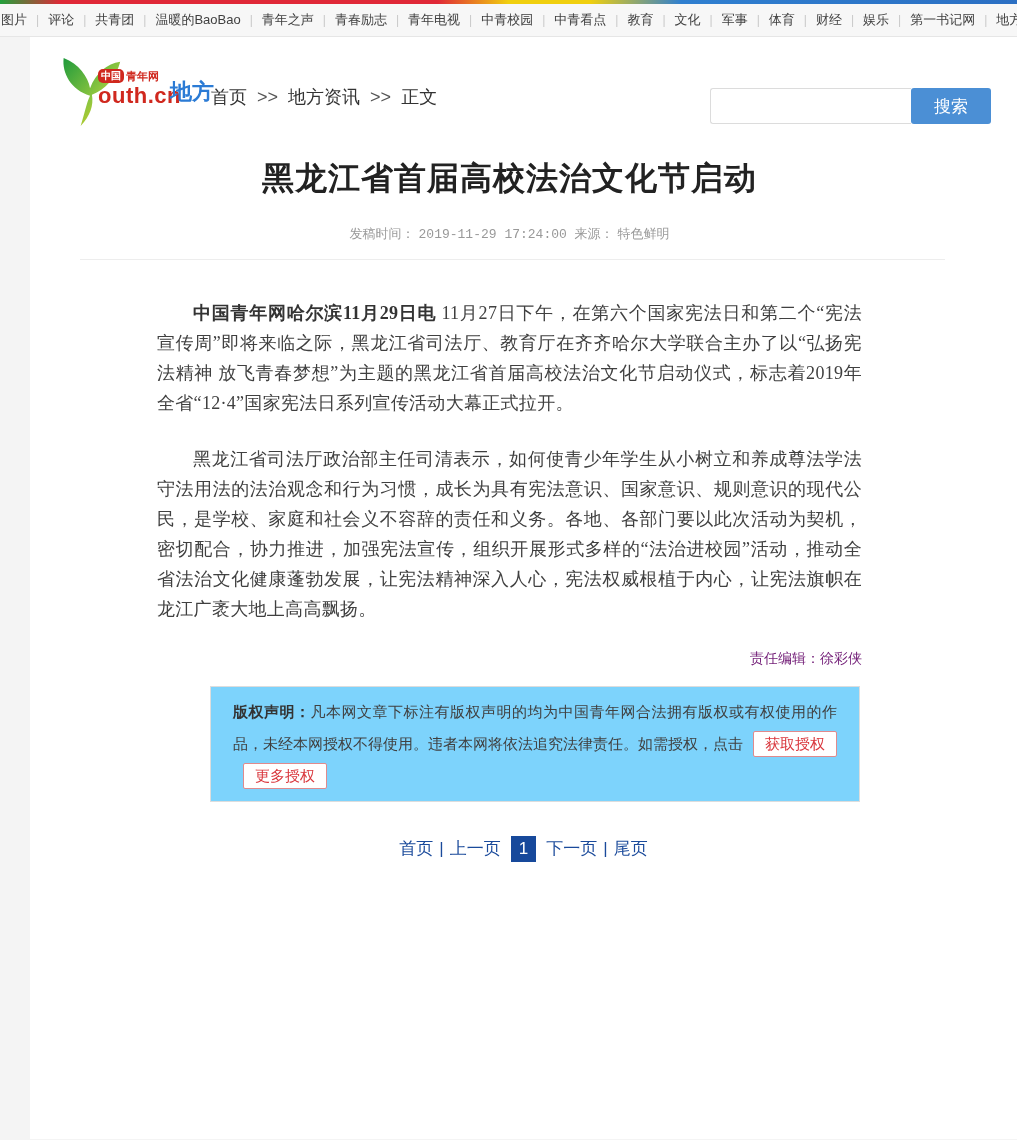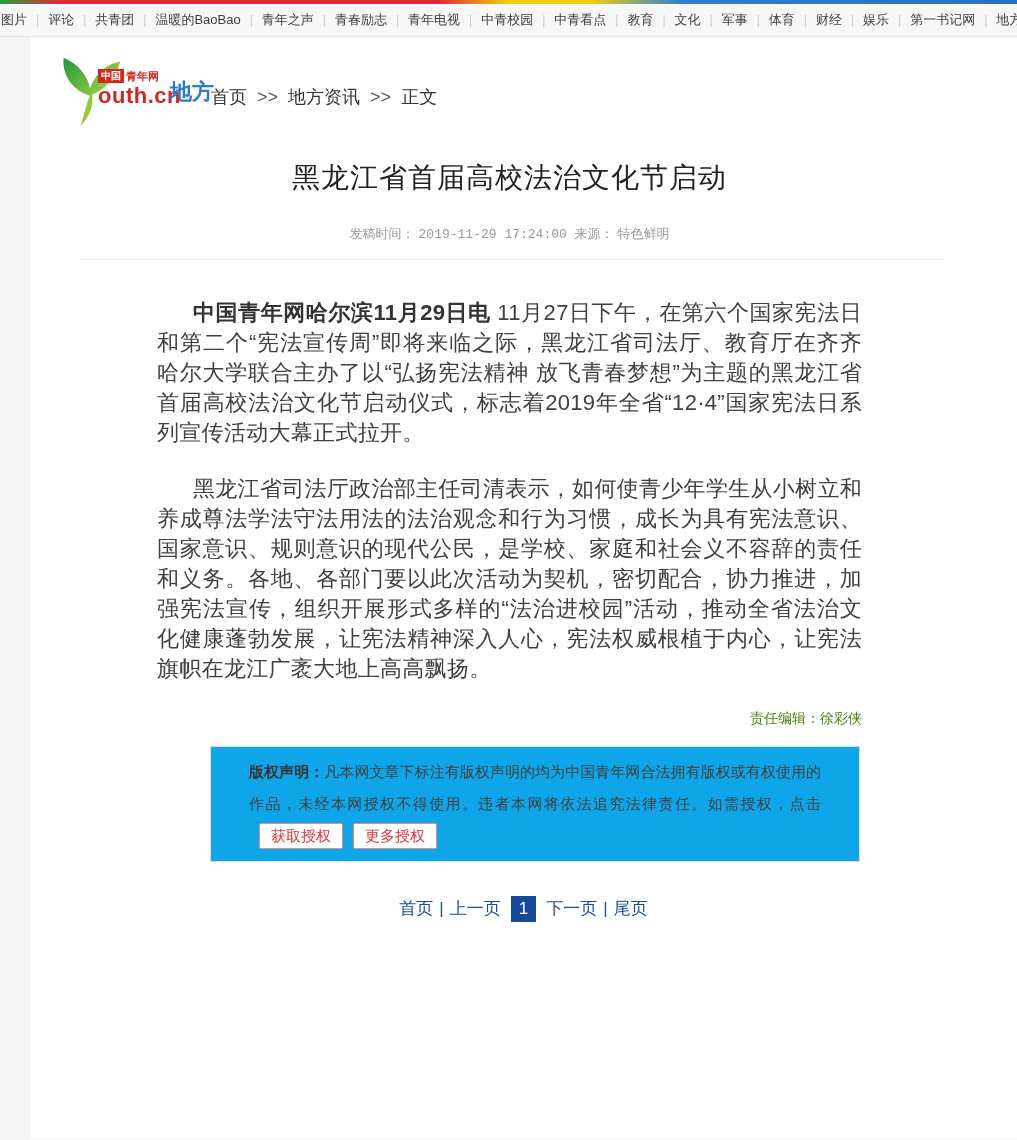--- a/index.html
+++ b/index.html
@@ -31,21 +31,21 @@
     margin-left:30px; width:987px; background:#ffffff; min-height:1102px; position:relative;
   }
   
   .site-header{ position:relative; height:110px; }
   .logo{ position:absolute; left:28px; top:16px; width:160px; height:86px; cursor:pointer; }
   .logo svg{ position:absolute; left:0; top:0; }
   .logo-text{ position:absolute; left:40px; top:16px; white-space:nowrap; }
   .logo-top{ display:flex; align-items:center; height:14px; }
   .logo-badge{
     background:#d0281e; color:#fff; font-size:10px; line-height:12px;
-    padding:1px 3px; border-radius:0; font-weight:bold;
+    padding:1px 3px; border-radius:5px; font-weight:bold;
   }
   .logo-cn{ color:#d0281e; font-size:11px; font-weight:bold; margin-left:2px; }
   .logo-main{ color:#d0281e; font-size:22px; font-weight:bold; letter-spacing:0.5px; line-height:26px; }
   .channel{
     position:absolute; left:140px; top:40px;
     color:#2b7bd5; font-size:22px; font-weight:bold;
   }
   .breadcrumb{ position:absolute; left:181px; top:48px; font-size:18px; color:#333; }
   .breadcrumb a{ color:#333; text-decoration:none; cursor:pointer; }
   .breadcrumb .bc-sep{ color:#555; margin:0 5px; }
@@ -58,42 +58,42 @@
   .search-field input{
     border:none; outline:none; flex:1; height:30px; font-size:14px; background:transparent; margin-left:6px;
   }
   .search-btn{
     width:80px; height:36px; background:#4b8fd5; color:#fff; border:none;
     border-radius:3px; margin-left:0; font-size:17px; cursor:pointer;
   }
   
   .article-head{ margin-left:127px; width:705px; text-align:center; }
   .article-title{
-    margin:10px 0 0 0; font-size:28px; line-height:42px; font-weight:400; color:#222;
+    margin:10px 0 0 0; font-size:32px; line-height:42px; font-weight:700; color:#222;
     letter-spacing:1px;
   }
   .article-meta{ margin-top:26px; font-size:13px; color:#999; }
   .article-meta .m{ margin-right:4px;font-family:Liberation Mono, monospace; }
   .meta-divider{
     border:none; border-top:1px solid #ededed; margin:16px 0 0 50px; width:865px;
   }
   
   .article-body{ margin:38px 0 0 127px; width:705px; }
   .article-body p{
-    margin:0 0 26px 0; font-size:22px; line-height:30px; color:#404040;
-    text-align:justify; text-indent:36px; letter-spacing:0.3px;
+    margin:0 0 26px 0; font-size:18px; line-height:30px; color:#404040;
+    text-align:justify; text-indent:36px; letter-spacing:0.3px;font-family:Liberation Serif, serif;
   }
   .article-body p b{ color:#333; }
   .editor{
-    margin:18px 32px 0 0; width:832px; text-align:right; font-size:14px; color:#4d7c0f;
+    margin:18px 32px 0 0; width:832px; text-align:right; font-size:14px; color:#701a75;
   }
   
   .copyright-box{
-    margin:18px 0 0 180px; width:650px; border:1px solid #ddd; background:#0ea5e9;
-    padding:9px 38px; font-size:15px; line-height:32px; color:#404040; text-align:justify;
+    margin:18px 0 0 180px; width:650px; border:1px solid #ddd; background:#7dd3fc;
+    padding:9px 22px; font-size:15px; line-height:32px; color:#404040; text-align:justify;
   }
   .copyright-box b{ color:#333; }
   .cr-btn{
     display:inline-block; border:1px solid #e08a8c; color:#d9363c; background:#fff;
     font-size:15px; line-height:24px; padding:0 11px; margin-left:10px; border-radius:2px;
     text-decoration:none; cursor:pointer; text-indent:0;
   }
   
   .pagination{
     margin-top:34px; text-align:center; font-size:17px; color:#1a4a9b;
@@ -157,20 +157,30 @@
     <div class="channel">地方</div>
 
     <div class="breadcrumb">
       <a>首页</a>
       <span class="bc-sep">&gt;&gt;</span>
       <a>地方资讯</a>
       <span class="bc-sep">&gt;&gt;</span>
       <span>正文</span>
     </div>
 
+    <div class="search">
+      <div class="search-field">
+        <svg width="18" height="18" viewBox="0 0 20 20">
+          <circle cx="8.5" cy="8.5" r="6" fill="none" stroke="#aaa" stroke-width="2"></circle>
+          <line x1="13" y1="13" x2="18" y2="18" stroke="#aaa" stroke-width="2"></line>
+        </svg>
+        <input type="text" style="">
+      </div>
+      <button class="search-btn">搜索</button>
+    </div>
   </header>
 
   <div class="article-head">
     <h1 class="article-title">黑龙江省首届高校法治文化节启动</h1>
     <div class="article-meta">
       <span class="m">发稿时间：</span><span class="m">2019-11-29 17:24:00</span>
       <span class="m">来源：</span><span>特色鲜明</span>
     </div>
   </div>
 

